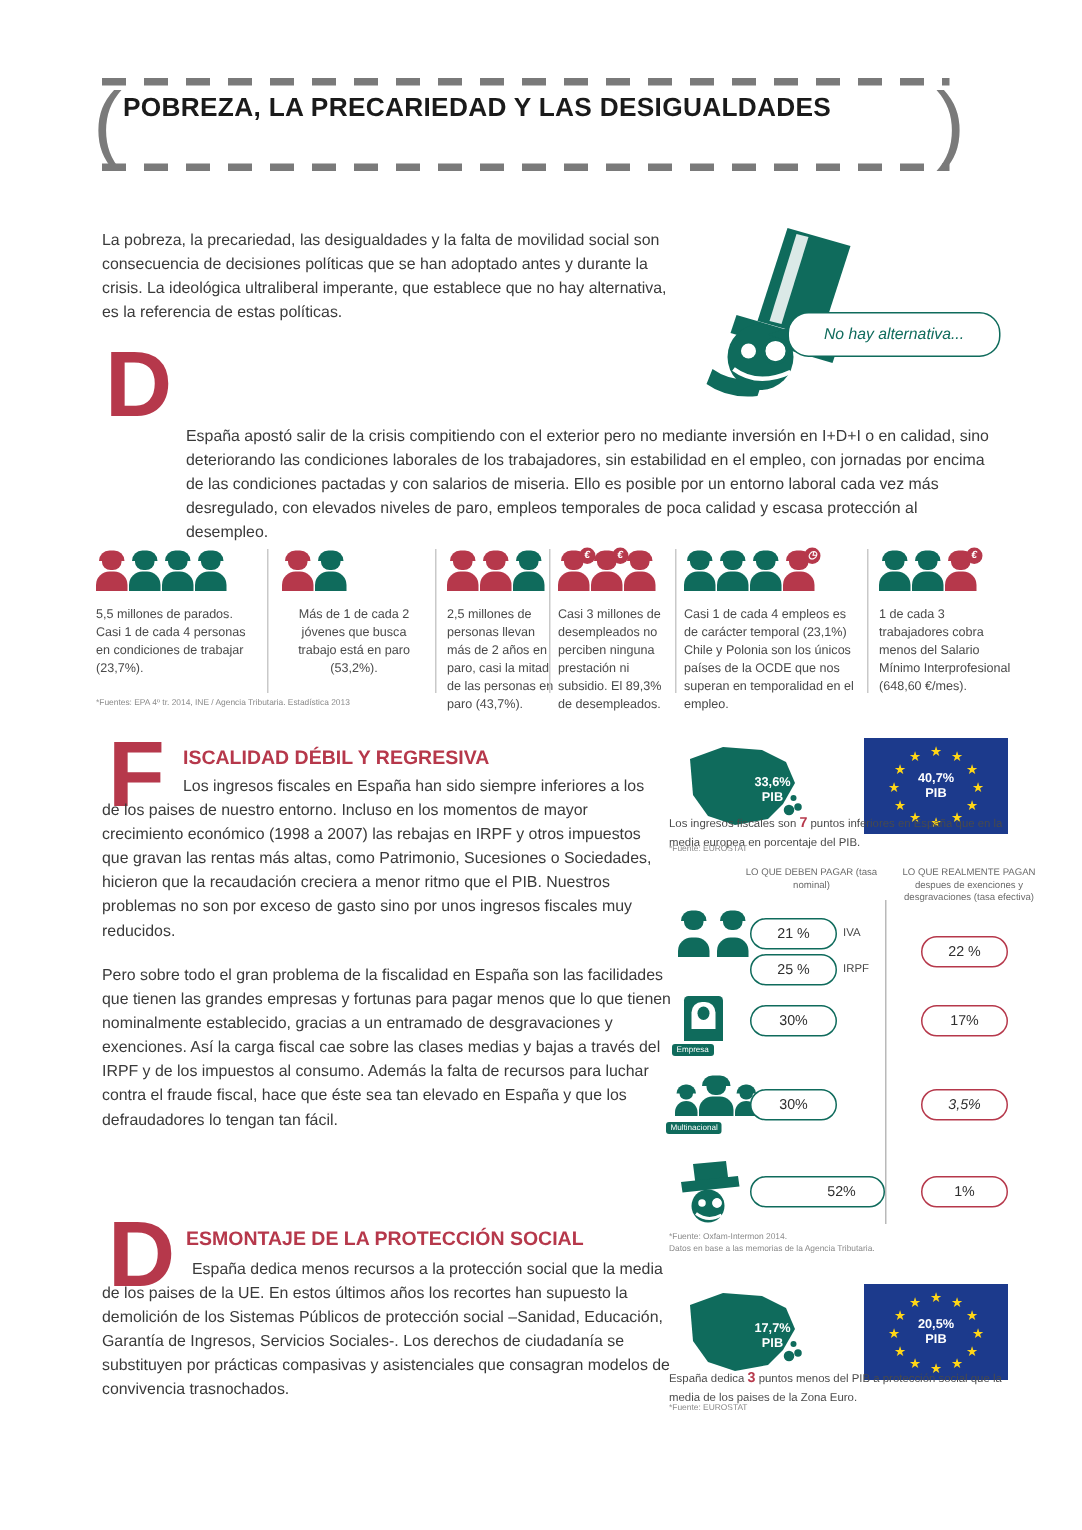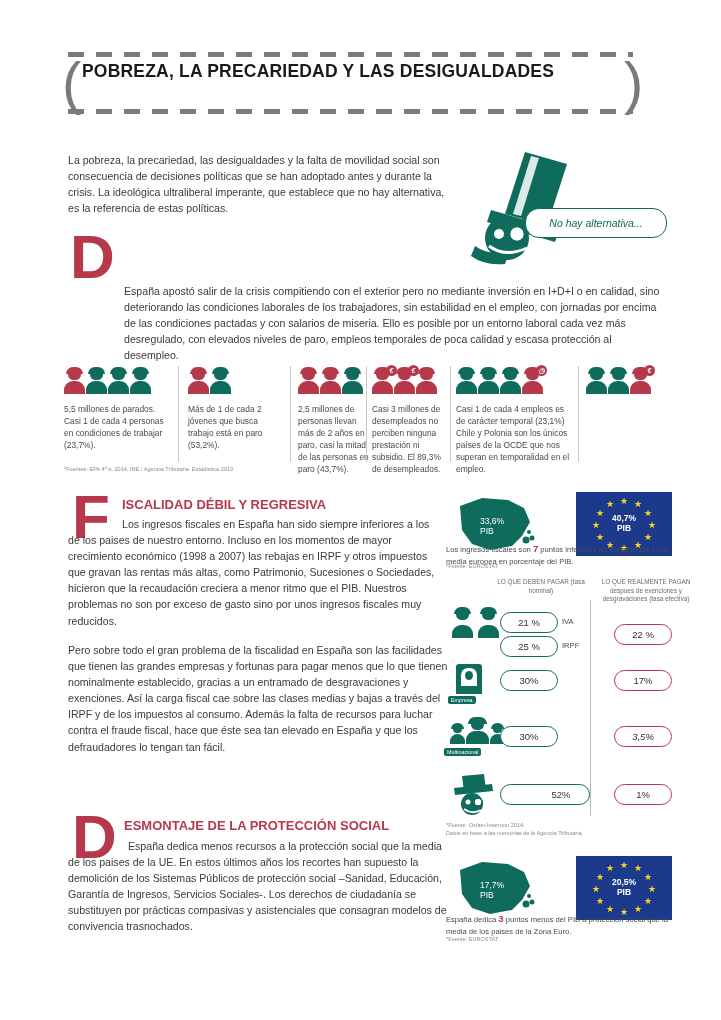--- a/index.html
+++ b/index.html
@@ -90,22 +90,22 @@
 
   .footnote{position:absolute;font-size:5.6px;color:#8a8a8a;line-height:1.4;}
 
   
   .mapblk{position:absolute;}
   .spainmap{
     position:relative;width:86px;height:66px;
   }
   .spainmap svg{display:block;}
   .map-label{
-    position:absolute;left:28px;top:24px;color:#fff;font-size:8.5px;font-weight:normal;
-    line-height:1.2;width:46px;
+    position:absolute;left:40px;top:24px;color:#fff;font-size:8.5px;font-weight:bold;
+    text-align:center;line-height:1.2;width:46px;
   }
   .euflag{
     position:relative;width:96px;height:64px;background:#1c3a8c;
   }
   .euflag .stars{position:absolute;inset:0;}
   .euflag .star{
     position:absolute;width:7px;height:7px;color:#ffd617;font-size:9px;line-height:7px;text-align:center;
   }
   .flag-label{
     position:absolute;left:0;top:21px;width:96px;text-align:center;
@@ -214,21 +214,21 @@
         <i class="hair"></i>
         <i class="head"></i>
         <i class="body"></i>
       </span>
     <span class="fig fig-teal">
         <i class="hair"></i>
         <i class="head"></i>
         <i class="body"></i>
       </span>
   </div>
-  <div class="statcol" style="left:188px;top:404px;width:96px;">Más de 1 de cada 2 jóvenes que busca trabajo está en paro (53,2%).</div>
+  <div class="statcol" style="left:188px;top:404px;width:96px;text-align:center;">Más de 1 de cada 2 jóvenes que busca trabajo está en paro (53,2%).</div>
   <div class="vline" style="left:290px;top:366px;height:96px;"></div>
 
   <div class="figrow" style="left:298px;top:368px;">
     <span class="fig fig-red">
         <i class="hair"></i>
         <i class="head"></i>
         <i class="body"></i>
       </span>
     <span class="fig fig-red">
         <i class="hair"></i>
@@ -303,20 +303,21 @@
         <i class="head"></i>
         <i class="body"></i>
       </span>
     <span class="fig fig-red">
         <i class="hair"></i>
         <i class="head"></i>
         <i class="body"></i>
         <i class="badge">€</i>
       </span>
   </div>
+  <div class="statcol" style="left:586px;top:404px;width:92px;">1 de cada 3 trabajadores cobra menos del Salario Mínimo Interprofesional (648,60 €/mes).</div>
 
   <div class="footnote" style="left:64px;top:466px;width:330px;">*Fuentes: EPA 4º tr. 2014, INE / Agencia Tributaria. Estadística 2013</div>
 
   <div class="dropcap" style="left:72px;top:492px;">F</div>
   <div class="sec-head" style="left:122px;top:497px;width:320px;">ISCALIDAD DÉBIL Y REGRESIVA</div>
   <div class="sec-body" style="left:122px;top:516px;width:190px;text-align:justify;"></div>
   <div class="sec-body" style="left:68px;top:516px;width:370px;text-indent:54px;">Los ingresos fiscales en España han sido siempre inferiores a los de los paises de nuestro entorno. Incluso en los momentos de mayor crecimiento económico (1998 a 2007) las rebajas en IRPF y otros impuestos que gravan las rentas más altas, como Patrimonio, Sucesiones o Sociedades, hicieron que la recaudación creciera a menor ritmo que el PIB. Nuestros problemas no son por exceso de gasto sino por unos ingresos fiscales muy reducidos.</div>
   <div class="sec-body" style="left:68px;top:642px;width:382px;">Pero sobre todo el gran problema de la fiscalidad en España son las facilidades que tienen las grandes empresas y fortunas para pagar menos que lo que tienen nominalmente establecido, gracias a un entramado de desgravaciones y exenciones. Así la carga fiscal cae sobre las clases medias y bajas a través del IRPF y de los impuestos al consumo. Además la falta de recursos para luchar contra el fraude fiscal, hace que éste sea tan elevado en España y que los defraudadores lo tengan tan fácil.</div>
 
   <div class="mapblk" style="left:452px;top:492px;">

